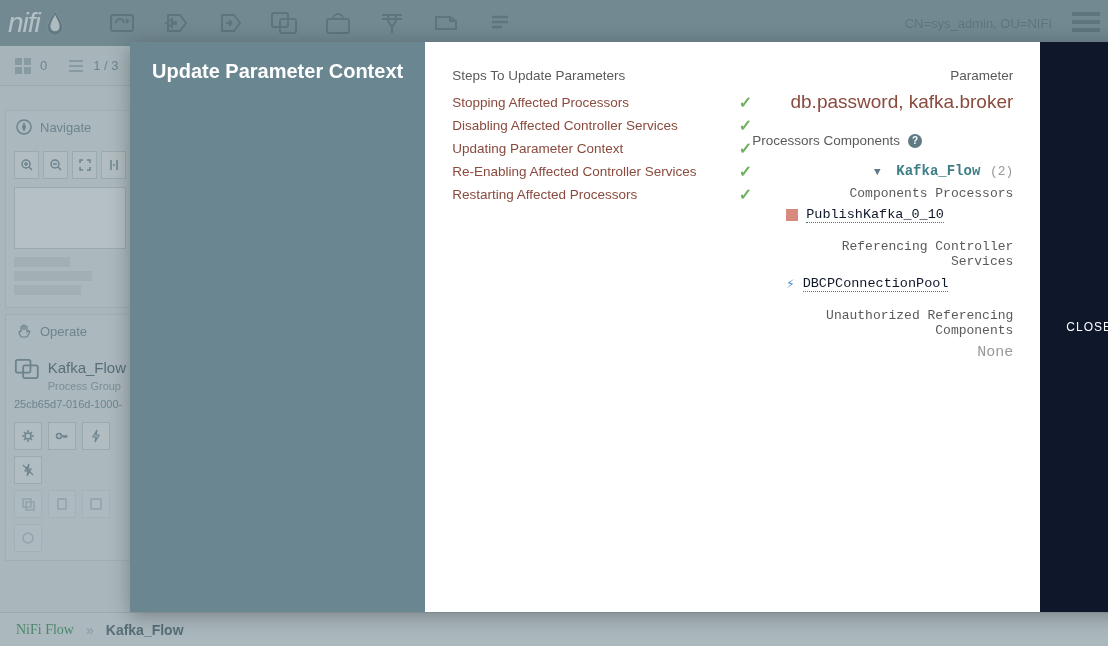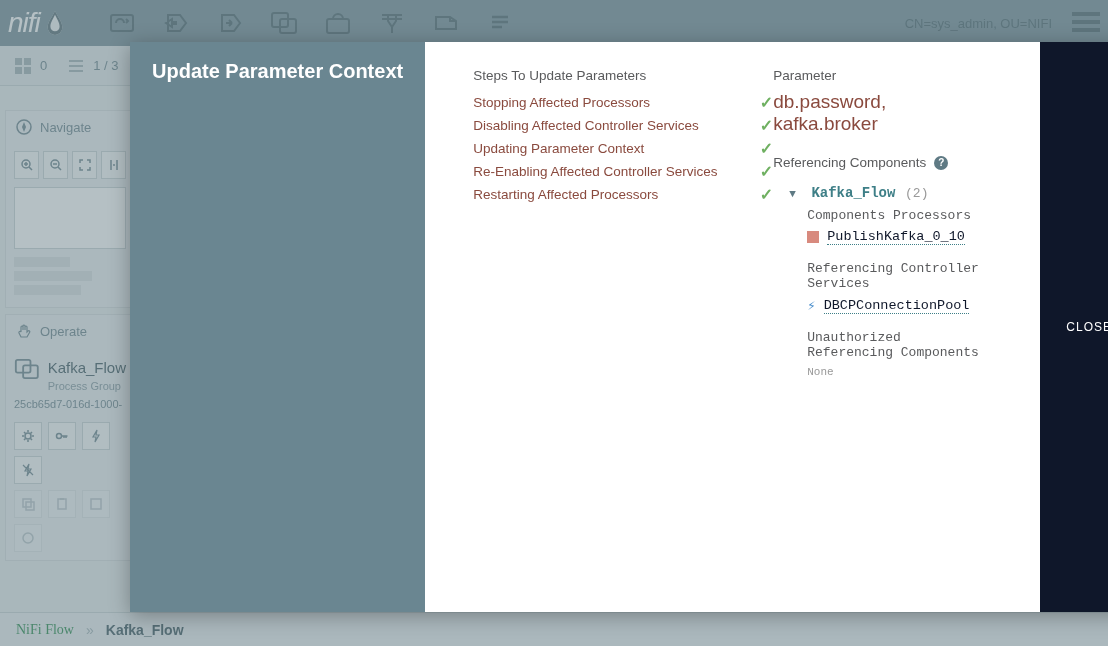--- a/index.html
+++ b/index.html
@@ -30,41 +30,41 @@
 .gray-block { background: #d6dcde; height: 10px; margin: 4px 0; }
 .operate-name { color: #2e4a53; font-size: 15px; padding: 4px 0; }
 .operate-sub { color: #7a9099; font-size: 11px; }
 .operate-id { color: #5f7a84; font-size: 11px; padding: 6px 0; }
 .operate-btns { display: flex; gap: 6px; margin-top: 6px; flex-wrap: wrap; }
 .op-btn { width: 28px; height: 28px; border: 1px solid #c4ced1; background: #f5f8f9; display: flex; align-items: center; justify-content: center; cursor: pointer; color: #5f7a84; }
 
 .overlay { position: absolute; top: 0; left: 0; width: 100%; height: 100%; background: rgba(120,140,148,0.55); z-index: 10; }
 .dialog { position: absolute; top: 42px; left: 130px; width: 1008px; height: 570px; background: #fff; box-shadow: 0 4px 20px rgba(0,0,0,0.3); z-index: 20; display: flex; }
 .dialog-head { background: #6a8691; color: #fff; padding: 18px 22px; font-size: 20px; font-weight: bold; }
-.dialog-body { flex: 1; padding: 26px 48px; display: flex; }
+.dialog-body { flex: 1; padding: 26px 27px; display: flex; }
 .dialog-left { flex: 0 0 300px; }
-.dialog-right { flex: 1; }
+.dialog-right { flex: 1; text-align: right; }
 .section-title { color: #595a5c; font-size: 13.5px; margin-bottom: 8px; }
 .step-row { display: flex; align-items: center; justify-content: space-between; padding: 2px 0; }
 .step-text { color: #8a4a3e; font-size: 13.5px; }
 .check-icon { color: #6fb061; font-size: 16px; font-weight: bold; }
 .param-val { color: #8a4a3e; font-size: 19px; margin-bottom: 20px; }
 .ref-title { display: flex; align-items: center; gap: 8px; color: #595a5c; font-size: 13.5px; margin-bottom: 14px; }
 .help-icon { width: 14px; height: 14px; background: #5f7a84; border-radius: 50%; color: #fff; display: inline-flex; align-items: center; justify-content: center; font-size: 10px; font-weight: bold; cursor: pointer; }
 .ref-tree { padding-left: 16px; font-family: Liberation Mono, monospace; }
 .tree-caret { color: #5f7a84; font-size: 11px; margin-right: 6px; cursor: pointer; display: inline-block; }
 .flow-name { color: #3e7f87; font-size: 14px; font-weight: bold; }
 .flow-count { color: #999; font-size: 13px; }
 .sub-section { padding-left: 18px; margin-top: 6px; }
 .sub-label { color: #595a5c; font-size: 13px; margin-bottom: 6px; }
 .comp-row { display: flex; align-items: center; gap: 8px; margin-bottom: 16px; }
 .comp-icon-stop { width: 12px; height: 12px; background: #d88a7e; }
 .comp-icon-bolt { color: #4a8ecc; font-size: 14px; }
 .comp-link { color: #0f172a; font-size: 13.5px; border-bottom: 1px dotted #3e7f87; cursor: pointer; }
-.none-text { color: #999; font-size: 11px; margin-top: 4px; }
+.none-text { color: #999; font-size: 15px; margin-top: 4px; }
 .dialog-foot { padding: 0; display: flex; justify-content: flex-end; }
 .close-btn { background: #0f172a; color: #fff; border: none; padding: 11px 26px; font-size: 12px; letter-spacing: 1px; cursor: pointer; }
 
 .breadcrumb { position: absolute; bottom: 0; left: 0; width: 100%; height: 34px; background: #e9eef0; border-top: 1px solid #c4ced1; display: flex; align-items: center; padding: 0 16px; gap: 12px; color: #5f7a84; font-size: 14px; }
 .crumb-link { color: #15803d; cursor: pointer; font-family: Liberation Serif, serif; }
 .crumb-current { color: #2e4a53; font-weight: bold; }
 .crumb-sep { color: #9aabb0; }
 </style>
 </head>
 <body>
@@ -279,21 +279,21 @@
       </div>
       <div class="step-row">
         <span class="step-text">Restarting Affected Processors</span>
         <span class="check-icon">✓</span>
       </div>
     </div>
     <div class="dialog-right">
       <div class="section-title">Parameter</div>
       <div class="param-val">db.password, kafka.broker</div>
       <div class="ref-title">
-        <span>Referencing Components</span>
+        <span>Processors Components</span>
         <span class="help-icon">?</span>
       </div>
       <div class="ref-tree">
         <div>
           <span class="tree-caret">▼</span>
           <span class="flow-name">Kafka_Flow</span>
           <span class="flow-count">(2)</span>
         </div>
         <div class="sub-section">
           <div class="sub-label">Components Processors</div>

